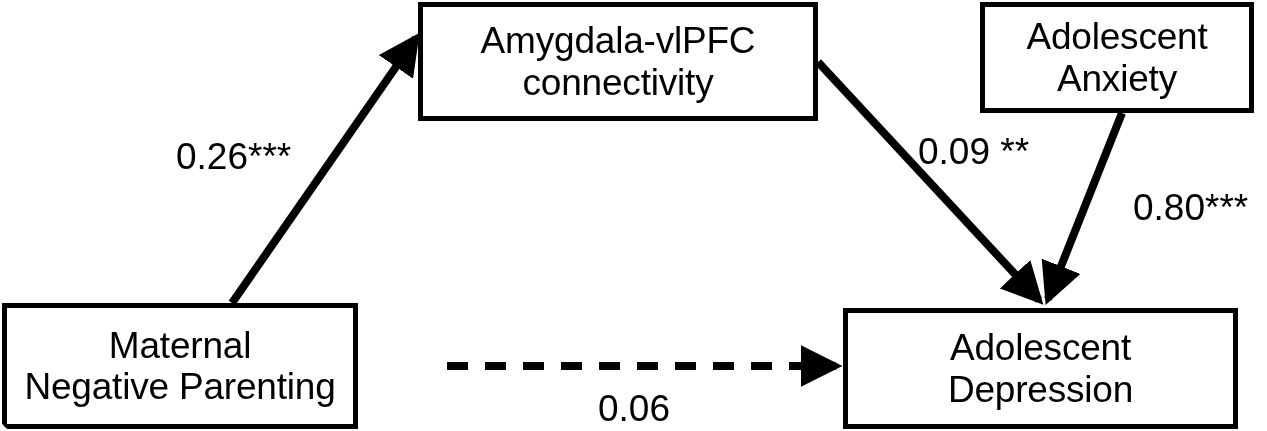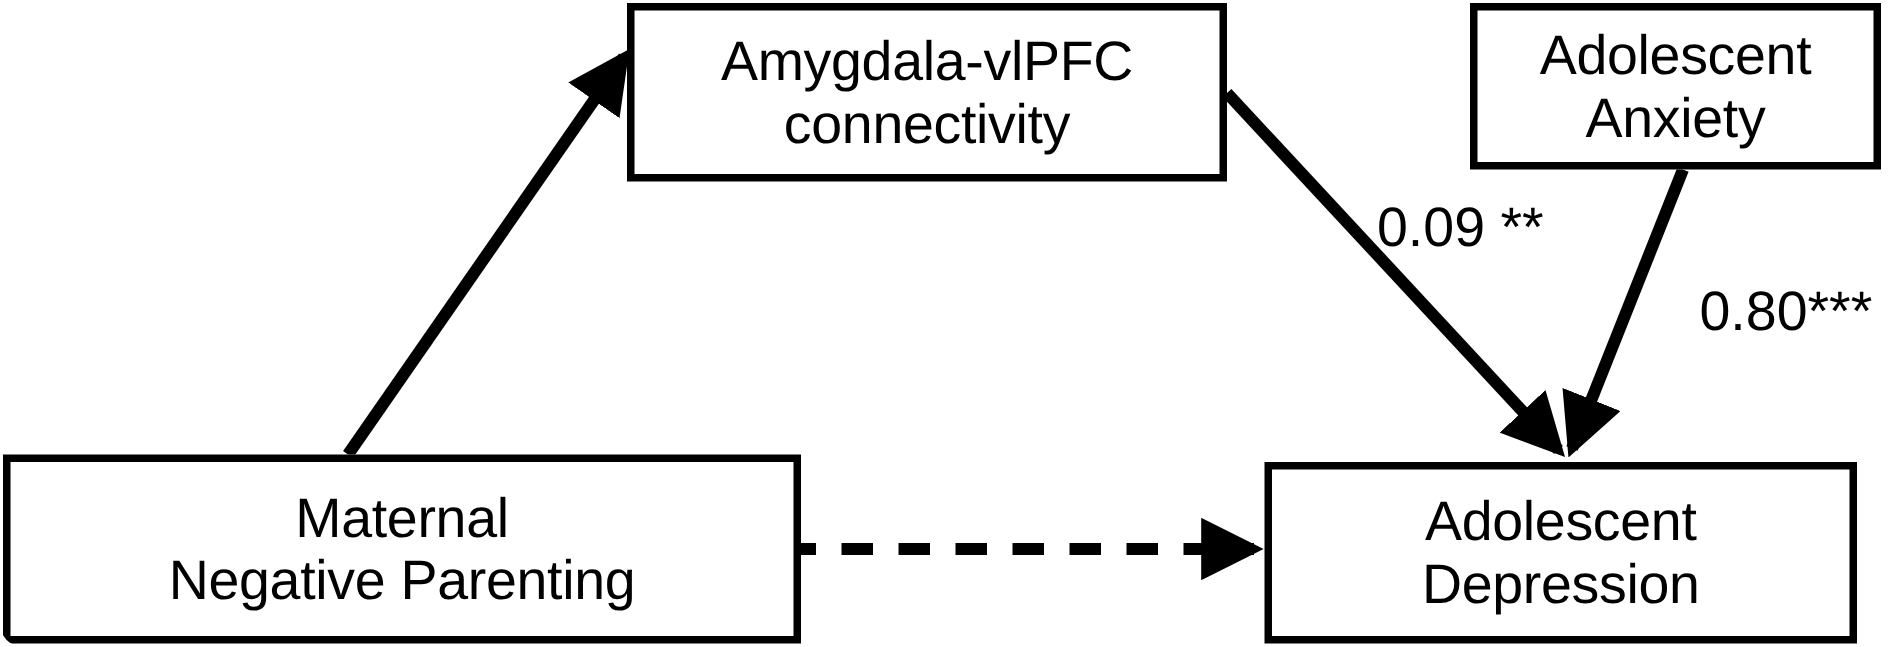--- a/index.html
+++ b/index.html
@@ -53,21 +53,21 @@
   }
   #node-anxiety {
     left: 980px;
     top: 2px;
     width: 274px;
     height: 111px;
   }
   #node-parenting {
     left: 2px;
     top: 303px;
-    width: 532px;
+    width: 356px;
     height: 126px;
   }
   #node-depression {
     left: 843px;
     top: 308px;
     width: 395px;
     height: 121px;
   }
   .edge-label {
     position: absolute;
@@ -129,19 +129,21 @@
   <div class="node-box" id="node-parenting">
     <span class="node-label">Maternal
 Negative Parenting</span>
   </div>
 
   <div class="node-box" id="node-depression">
     <span class="node-label">Adolescent
 Depression</span>
   </div>
 
+  <div class="edge-label" id="label-a-path">0.26***</div>
 
   <div class="edge-label" id="label-b-path">0.09 **</div>
 
   <div class="edge-label" id="label-anxiety-path">0.80***</div>
 
+  <div class="edge-label" id="label-direct-path">0.06</div>
 
 </div>
 
 </body></html>

